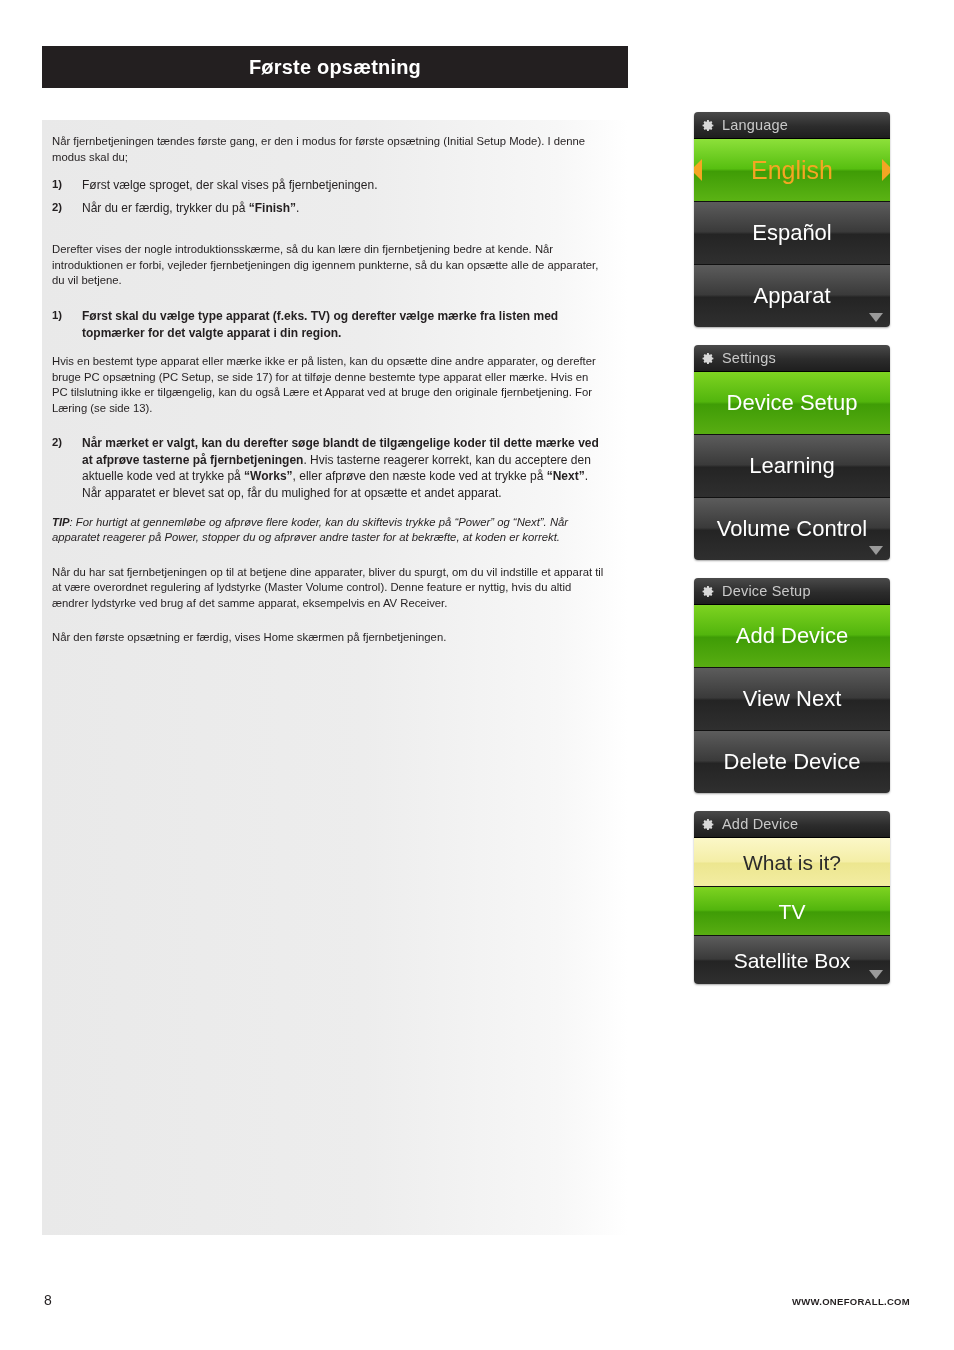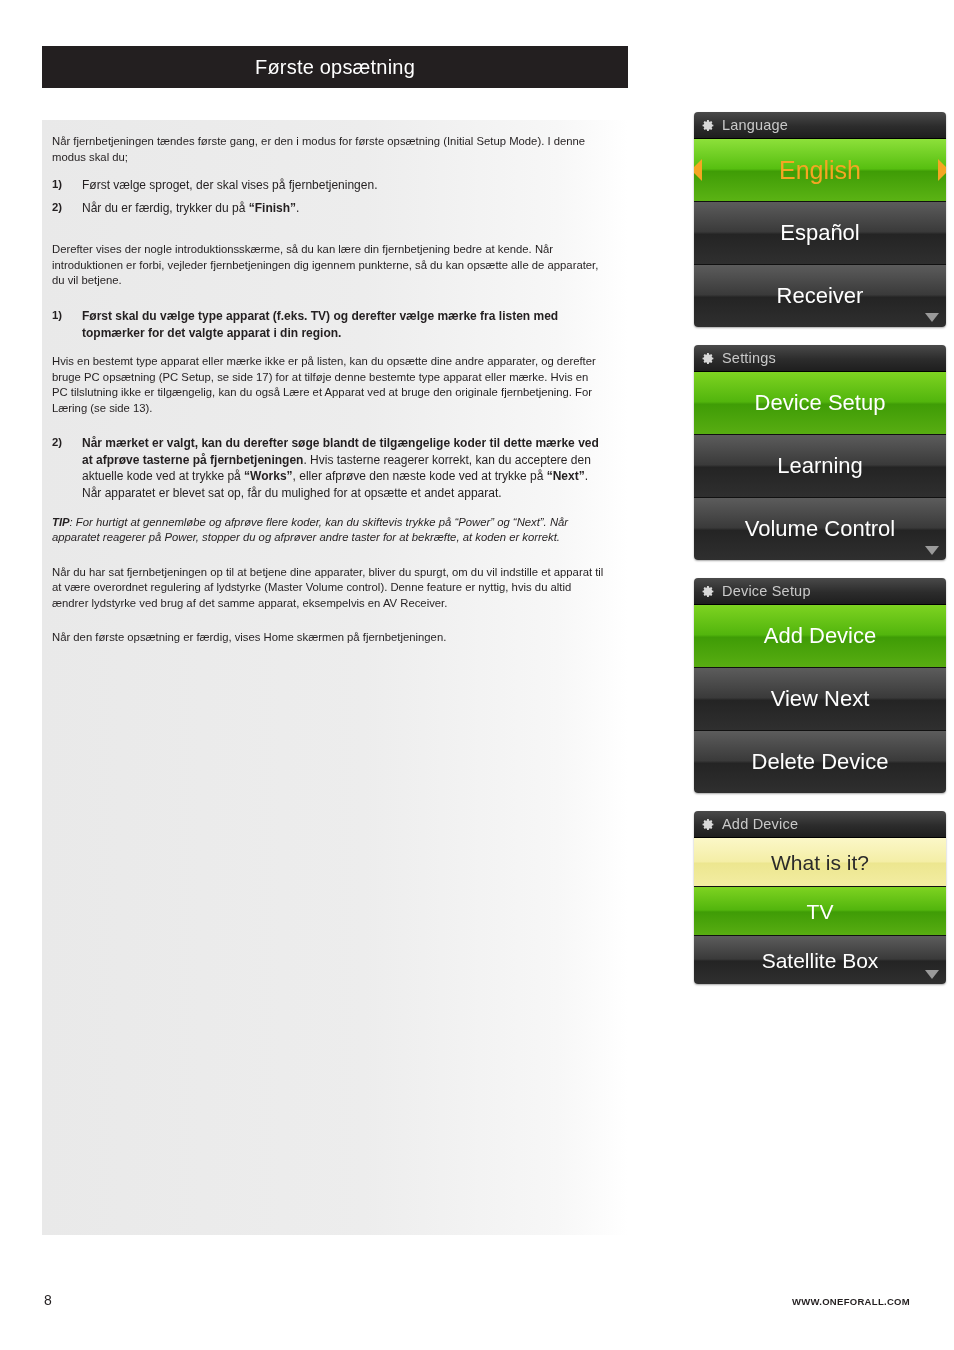--- a/index.html
+++ b/index.html
@@ -24,21 +24,21 @@
     width: 586px;
     height: 42px;
     background: #231f20;
     display: flex;
     align-items: center;
     justify-content: center;
   }
   .title-bar .title {
     color: #ffffff;
     font-size: 20px;
-    font-weight: normal;
+    font-weight: bold;
     letter-spacing: 0.2px;
   }
 
   
   .text-col {
     position: absolute;
     left: 42px;
     top: 120px;
     width: 586px;
     height: 1115px;
@@ -79,21 +79,21 @@
   .spacer-sm { height: 7px; }
 
   
   .screens {
     position: absolute;
     left: 694px;
     top: 112px;
     width: 218px;
   }
   .screen {
-    width: 252px;
+    width: 196px;
     margin-bottom: 18px;
     border-radius: 4px;
     overflow: hidden;
     box-shadow: 0 1px 2px rgba(0,0,0,0.35);
     position: relative;
   }
   .scr-header {
     height: 26px;
     background: linear-gradient(to bottom, #4a4a4a 0%, #2c2c2c 55%, #1e1e1e 100%);
     display: flex;
@@ -265,21 +265,21 @@
     </div>
     <div class="row green-hl sel-orange">
       <span class="arrow-left"></span>
       <span>English</span>
       <span class="arrow-right"></span>
     </div>
     <div class="row dark">
       <span>Español</span>
     </div>
     <div class="row dark">
-      <span>Receiver</span>
+      <span>Apparat</span>
       <span class="scroll-down"></span>
     </div>
   </div>
 
   <div class="screen">
     <div class="scr-header">
       <svg class="gear" viewBox="0 0 24 24">
         <path fill="#d8d8d8" d="M12 8.5a3.5 3.5 0 100 7 3.5 3.5 0 000-7zm0 5.2a1.7 1.7 0 110-3.4 1.7 1.7 0 010 3.4z"></path>
         <path fill="#d8d8d8" d="M21 13.6v-3.2l-2.4-.4a6.9 6.9 0 00-.8-1.9l1.4-2-2.3-2.3-2 1.4a6.9 6.9 0 00-1.9-.8L12.6 2h-3.2l-.4 2.4c-.7.2-1.3.4-1.9.8l-2-1.4-2.3 2.3 1.4 2c-.4.6-.6 1.2-.8 1.9L1 10.4v3.2l2.4.4c.2.7.4 1.3.8 1.9l-1.4 2 2.3 2.3 2-1.4c.6.4 1.2.6 1.9.8l.4 2.4h3.2l.4-2.4c.7-.2 1.3-.4 1.9-.8l2 1.4 2.3-2.3-1.4-2c.4-.6.6-1.2.8-1.9l2.4-.4z"></path>
       </svg>

